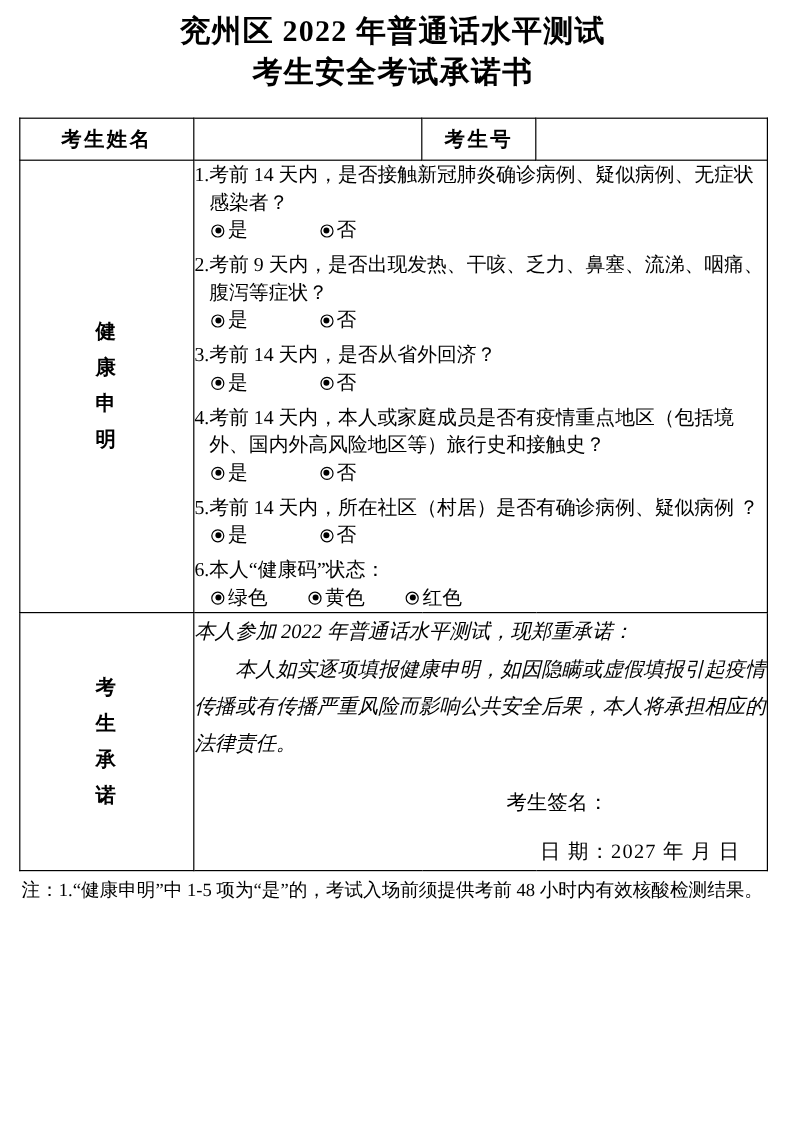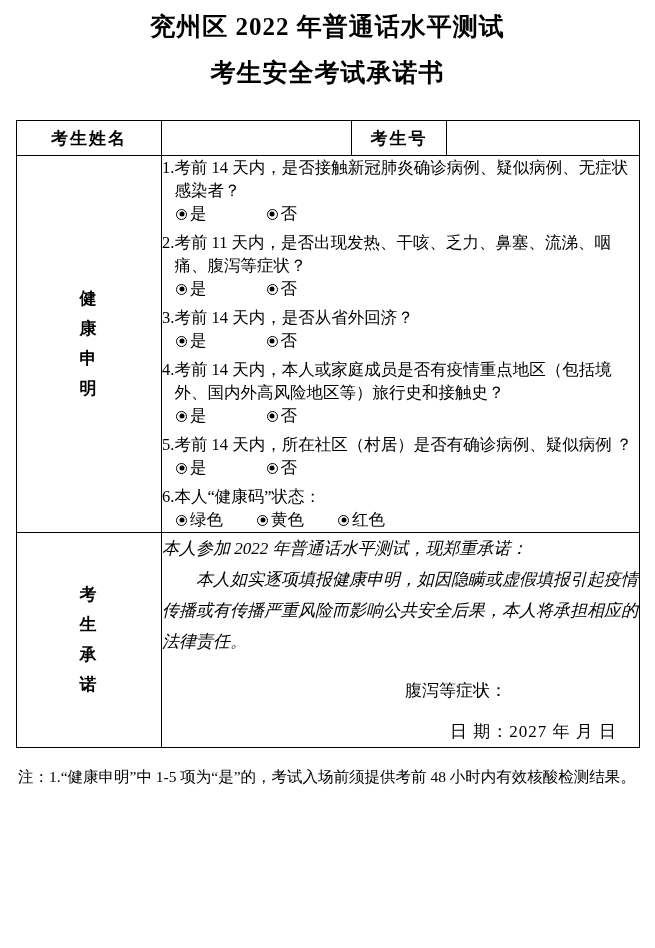--- a/index.html
+++ b/index.html
@@ -25,26 +25,25 @@
   .title {
     text-align: center;
     font-weight: bold;
     font-size: 25px;
     line-height: 34px;
     letter-spacing: 1px;
     padding-top: 10px;
   }
   .title .line2 {
     display: block;
-    margin-top: 12px;
   }
   table.form {
     border-collapse: collapse;
     width: 623px;
-    margin-top: 30px;
+    margin-top: 20px;
     table-layout: fixed;
   }
   table.form td {
     border: 1px solid #000000;
     vertical-align: middle;
     padding: 0;
   }
   .cell-label {
     text-align: center;
     font-size: 17px;
@@ -136,21 +135,21 @@
     font-size: 17px;
   }
   .date-line {
     margin-top: 10px;
     text-align: right;
     padding-right: 22px;
     font-size: 17px;
     letter-spacing: 1px;
   }
   .notes {
-    margin-top: 16px;
+    margin-top: 4px;
     font-size: 15.5px;
     line-height: 25px;
     padding-left: 2px;
   }
   .notes .n1-wrap {
     padding-left: 30px;
     text-indent: -30px;
   }
   .notes .n2 {
     padding-left: 18px;
@@ -209,21 +208,21 @@
               </label>
             <span class="opt-gap"></span>
             <label class="opt">
                 <span class="radio"></span>
                 <span>否</span>
               </label>
           </div>
 
           <div class="q">
             <span class="q-num">2.</span>
-            <span class="q-text">考前 11 天内，是否出现发热、干咳、乏力、鼻塞、流涕、咽痛、腹泻等症状？</span>
+            <span class="q-text">考前 9 天内，是否出现发热、干咳、乏力、鼻塞、流涕、咽痛、腹泻等症状？</span>
           </div>
           <div class="opts">
             <label class="opt">
                 <span class="radio"></span>
                 <span>是</span>
               </label>
             <span class="opt-gap"></span>
             <label class="opt">
                 <span class="radio"></span>
                 <span>否</span>
@@ -305,21 +304,21 @@
       <tr>
         <td class="vert-label">
           <span>考</span>
           <span>生</span>
           <span>承</span>
           <span>诺</span>
         </td>
         <td colspan="3" class="pledge">
           <p>本人参加 2022 年普通话水平测试，现郑重承诺：</p>
           <p class="indent">本人如实逐项填报健康申明，如因隐瞒或虚假填报引起疫情传播或有传播严重风险而影响公共安全后果，本人将承担相应的法律责任。</p>
-          <div class="sign-line">腹泻等症状：</div>
+          <div class="sign-line">考生签名：</div>
           <div class="date-line">日    期：2027 年    月    日</div>
         </td>
       </tr>
     </tbody>
   </table>
 
   <div class="notes">
     <div class="n1-wrap">注：1.“健康申明”中 1-5 项为“是”的，考试入场前须提供考前 48 小时内有效核酸检测结果。</div>
   </div>
 

